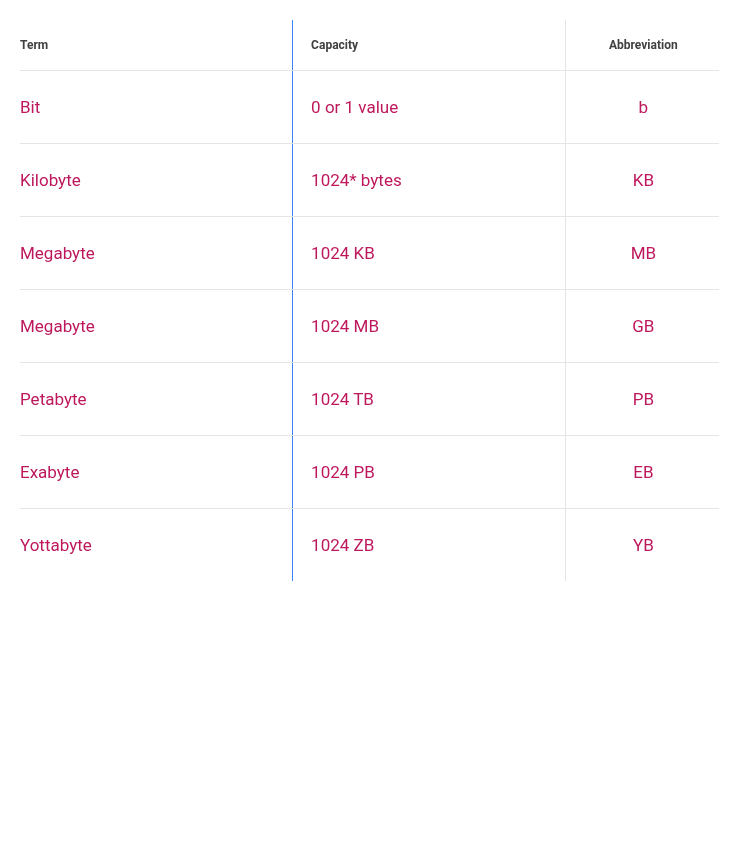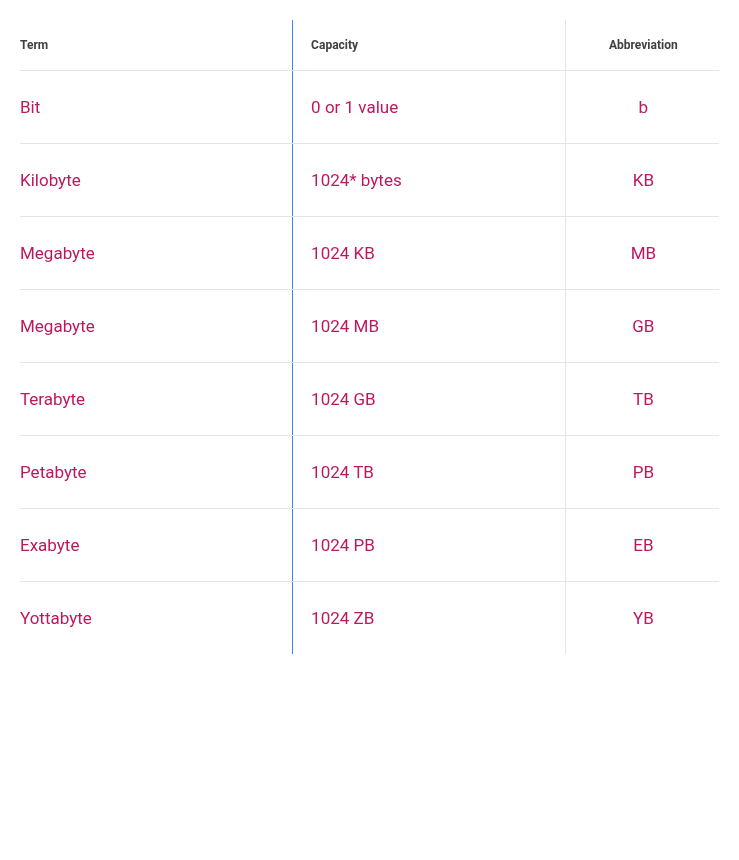--- a/index.html
+++ b/index.html
@@ -76,25 +76,20 @@
       <td class="col-term">Megabyte</td>
       <td class="col-capacity">1024 KB</td>
       <td class="col-abbrev">MB</td>
     </tr>
     <tr>
       <td class="col-term">Megabyte</td>
       <td class="col-capacity">1024 MB</td>
       <td class="col-abbrev">GB</td>
     </tr>
     <tr>
-      <td class="col-term">Terabyte</td>
-      <td class="col-capacity">1024 GB</td>
-      <td class="col-abbrev">TB</td>
-    </tr>
-    <tr>
       <td class="col-term">Petabyte</td>
       <td class="col-capacity">1024 TB</td>
       <td class="col-abbrev">PB</td>
     </tr>
     <tr>
       <td class="col-term">Exabyte</td>
       <td class="col-capacity">1024 PB</td>
       <td class="col-abbrev">EB</td>
     </tr>
     <tr>

